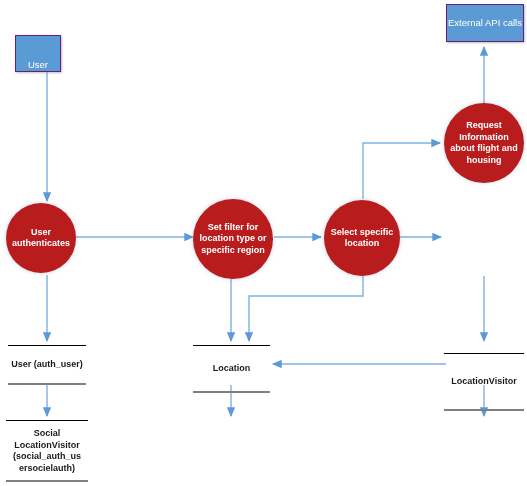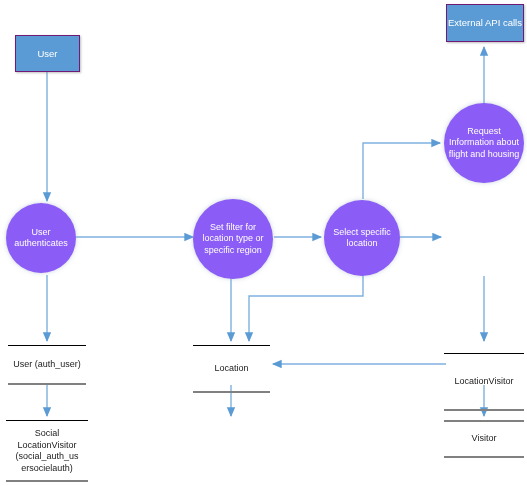--- a/index.html
+++ b/index.html
@@ -40,52 +40,54 @@
     text-align: center;
     font-size: 9.5px;
     line-height: 12px;
     box-sizing: border-box;
     z-index: 3;
   }
 
   
   .circle {
     position: absolute;
-    background: #8b5cf6;
+    background: #b91c1c;
     border-radius: 50%;
     color: #ffffff;
     display: flex;
     align-items: center;
     justify-content: flex-start;
     text-align: center;
     font-size: 9px;
     line-height: 11.5px;
     box-sizing: border-box;
     padding: 2px;
     box-shadow: 0 0 4px rgba(150,170,190,0.5);
     z-index: 3;
+    font-weight: bold;
   }
 
   
   .store {
     position: absolute;
     box-sizing: border-box;
     display: flex;
     align-items: center;
     justify-content: center;
     text-align: center;
     color: #1a1a1a;
     font-size: 9px;
     line-height: 11.5px;
     background: transparent;
     z-index: 3;
   }
   .store .store-label {
     display: block;
     padding: 0 2px;
+    font-weight: bold;
   }
   .store::before,
   .store::after {
     content: "";
     position: absolute;
     left: 0;
     width: 100%;
     height: 0;
   }
   .store.dark-top::before { top: 0; border-top: 1.4px solid #000000; }
@@ -132,21 +134,21 @@
       <path d="M484,276 L484,341" marker-end="url(#arrow)"></path>
 
       <path d="M446,364 L273,364" marker-end="url(#arrowLeft)"></path>
 
       <path d="M484,385 L484,416" marker-end="url(#arrow)"></path>
 
       <path d="M231,385 L231,416" marker-end="url(#arrow)"></path>
     </g>
   </svg>
 
-  <div class="box" style="left:15px; top:35px; width:65px; height:37px;">
+  <div class="box" style="left:15px; top:35px; width:46px; height:37px;align-items:flex-end;">
     <span>User</span>
   </div>
 
   <div class="box" style="left:446px; top:4px; width:78px; height:38px;">
     <span>External API calls</span>
   </div>
 
   <div class="circle" style="left:6px; top:203px; width:70px; height:70px;">
     <span>User authenticates</span>
   </div>
@@ -174,17 +176,14 @@
 
   <div class="store dark-top gray-bottom" style="left:193px; top:345px; width:77px; height:48px;">
     <span class="store-label">Location</span>
   </div>
 
 
   <div class="store dark-top gray-bottom" style="left:444px; top:353px; width:80px; height:58px;text-align:center;">
     <span class="store-label">LocationVisitor</span>
   </div>
 
-  <div class="store gray-top gray-bottom" style="left:444px; top:420px; width:80px; height:38px;">
-    <span class="store-label">Visitor</span>
-  </div>
 
 </div>
 
 </body></html>

